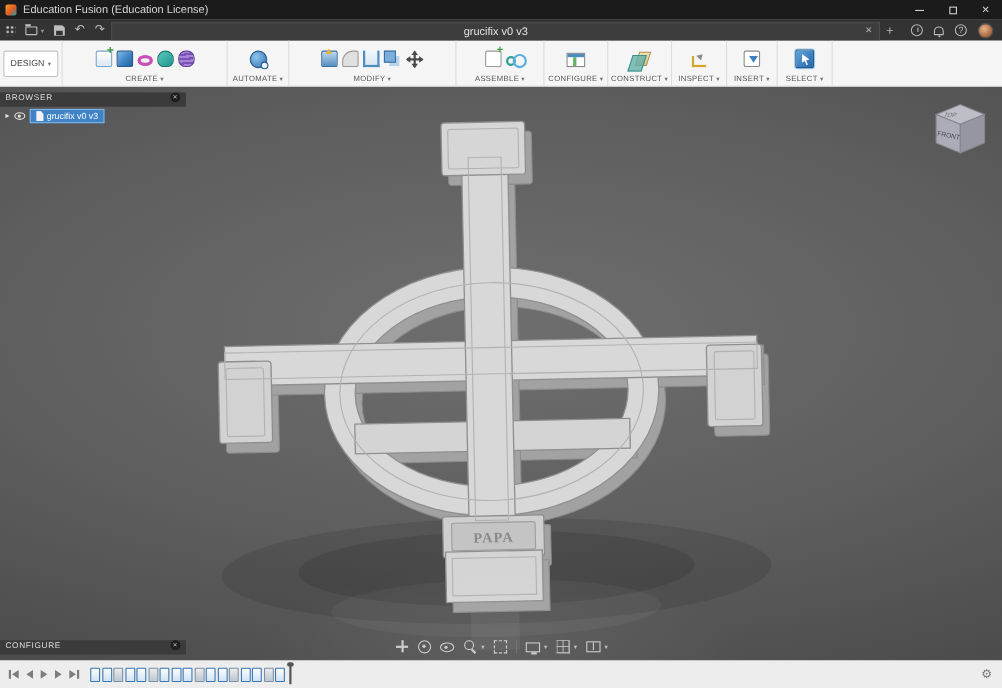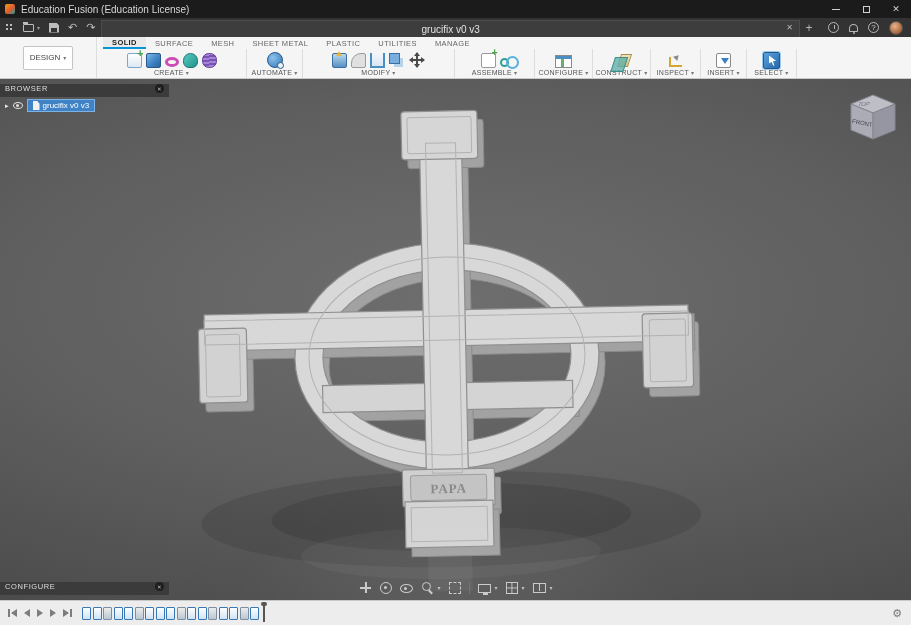--- a/index.html
+++ b/index.html
@@ -30,21 +30,21 @@
   .abar-right{display:flex;align-items:center;gap:10px;padding:0 8px 0 10px;}
   .ico-clock{width:11px;height:11px;border:1px solid #b8b8b8;border-radius:50%;position:relative;}
   .ico-clock::after{content:"";position:absolute;left:4.5px;top:2px;width:1px;height:4px;background:#b8b8b8;}
   .ico-bell{width:9px;height:8px;border:1px solid #b8b8b8;border-radius:5px 5px 1px 1px;position:relative;}
   .ico-bell::after{content:"";position:absolute;left:2.5px;bottom:-3px;width:2px;height:2px;border-radius:50%;background:#b8b8b8;}
   .ico-help{width:11px;height:11px;border:1px solid #b8b8b8;border-radius:50%;color:#c8c8c8;font-size:8px;display:flex;align-items:center;justify-content:center;}
   .avatar{width:14px;height:14px;border-radius:50%;border:1px solid #555;background:radial-gradient(circle at 40% 35%,#e8b48a 0%,#a8643c 70%,#6e3a20 100%);}
 
   
   .ribbon{position:absolute;top:37px;left:0;right:0;height:42px;background:#f5f5f5;border-bottom:1px solid #c9c9c9;display:flex;z-index:30;}
-  .design-area{display:flex;align-items:center;padding:0 23px;border-right:1px solid #ddd;}
+  .design-area{display:flex;align-items:center;padding:0 3px;border-right:1px solid #ddd;}
   .design-btn{width:50px;height:24px;background:#fff;border:1px solid #c4c4c4;border-radius:2px;font-size:8px;color:#444;display:flex;align-items:center;justify-content:center;gap:3px;}
   .ribbon-main{flex:1;display:flex;flex-direction:column;min-width:0;}
   .rtabs{display:flex;height:13px;align-items:stretch;padding-left:6px;}
   .rtab{padding:0 9px;font-size:7.5px;color:#666;letter-spacing:.4px;display:flex;align-items:center;}
   .rtab.active{color:#222;font-weight:bold;background:#eaeaea;border-bottom:2px solid #0696d7;}
   .rtools{flex:1;display:flex;}
   .rgroup{display:flex;flex-direction:column;align-items:center;justify-content:space-between;padding:2px 3px 2px;border-right:1px solid #ddd;}
   .rgroup .icons{display:flex;align-items:center;gap:4px;flex:1;}
   .glabel{font-size:7px;color:#555;letter-spacing:.3px;display:flex;gap:2px;align-items:center;white-space:nowrap;}
   .caret{font-size:6px;color:#777;}
@@ -186,29 +186,20 @@
   </div>
 
   <div class="ribbon">
     <div class="design-area">
       <div class="design-btn">
         <span>DESIGN</span>
         <span class="caret">▾</span>
       </div>
     </div>
     <div class="ribbon-main">
-      <div class="rtabs">
-        <span class="rtab active">SOLID</span>
-        <span class="rtab">SURFACE</span>
-        <span class="rtab">MESH</span>
-        <span class="rtab">SHEET METAL</span>
-        <span class="rtab">PLASTIC</span>
-        <span class="rtab">UTILITIES</span>
-        <span class="rtab">MANAGE</span>
-      </div>
       <div class="rtools">
         <div class="rgroup" style="width:150px">
           <div class="icons">
             <span class="gi ic-sketch"></span>
             <span class="gi ic-box"></span>
             <span class="gi ic-revolve"></span>
             <span class="gi ic-sweep"></span>
             <span class="gi ic-coil"></span>
           </div>
           <div class="glabel">

